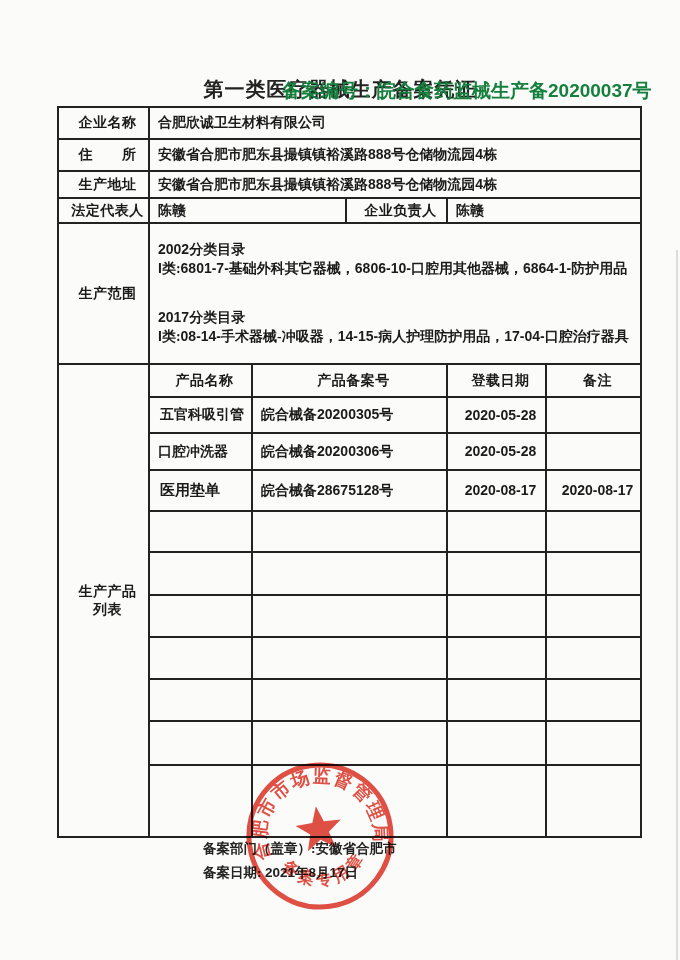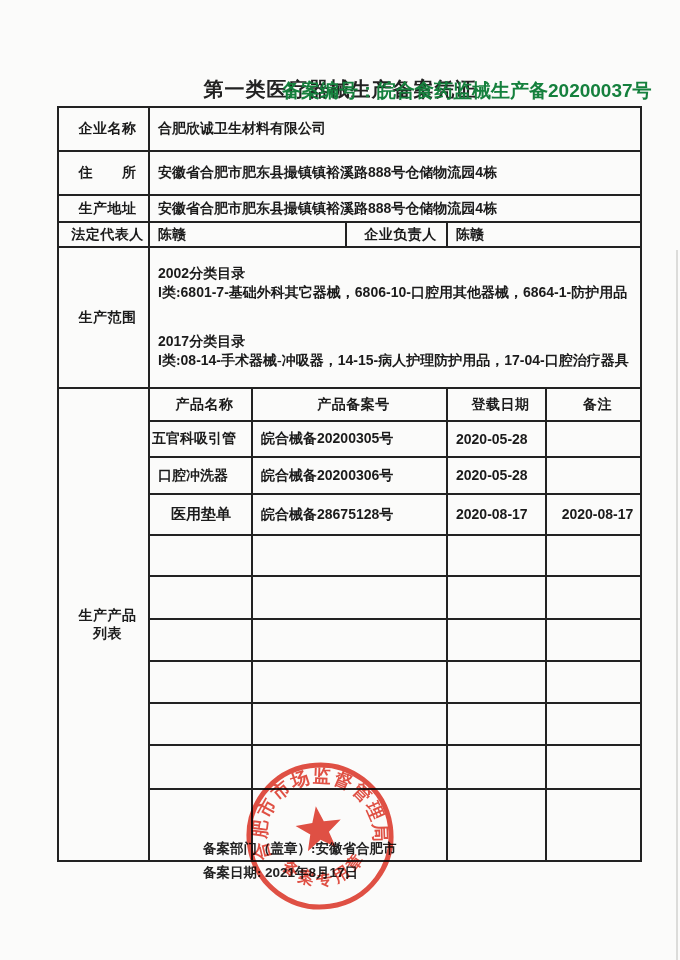--- a/index.html
+++ b/index.html
@@ -32,24 +32,24 @@
     text-align:center;padding:0;font-size:14.5px;letter-spacing:.5px;
   }
   td.scope-content{
     vertical-align:top;white-space:normal;
     font-size:13.5px;line-height:16px;padding-top:4px;
   }
   .scope-group{margin:0 0 2px 0;}
   .scope-gap{height:30px;}
   td.c{text-align:center;padding:0;}
   td.date{
-    padding:0;font-size:14.5px;
+    text-align:center;padding:0;font-size:14.5px;
   }
   td.remark-low{vertical-align:bottom;text-align:center;padding:0 0 5px 0;font-size:14.5px;}
-  .h28{height:44px}.h27{height:27px}.h25{height:25px}.h141{height:141px}
+  .h28{height:32px}.h27{height:27px}.h25{height:25px}.h141{height:141px}
   .h33{height:33px}.h36{height:36px}.h37{height:37px}.h41{height:41px}
   .h43{height:43px}.h42{height:42px}.h44{height:44px}.h72{height:72px}
   .footer-line{
     position:absolute;left:203px;font-size:13.5px;font-weight:bold;color:#222;
   }
   #dept-line{top:840px;}
   #date-line{top:864px;}
   .stamp{
     position:absolute;left:230px;top:746px;width:180px;height:180px;
     mix-blend-mode:multiply;opacity:.88;pointer-events:none;
@@ -112,33 +112,33 @@
     <td class="lbl" rowspan="11" id="product-list-label">
           <div>生产产品</div>
           <div>列表</div>
         </td>
     <td class="lbl">产品名称</td>
     <td colspan="2" class="lbl">产品备案号</td>
     <td class="lbl">登载日期</td>
     <td class="lbl">备注</td>
   </tr>
   <tr class="h36">
-    <td style="padding-left:2px;">五官科吸引管</td>
+    <td style="padding-left:10px;">五官科吸引管</td>
     <td colspan="2">皖合械备<span class="num">20200305</span>号</td>
     <td class="date"><span class="num">2020-05-28</span></td>
     <td class="c"></td>
   </tr>
   <tr class="h37">
     <td style="">口腔冲洗器</td>
     <td colspan="2">皖合械备<span class="num">20200306</span>号</td>
     <td class="date"><span class="num">2020-05-28</span></td>
     <td class="c"></td>
   </tr>
   <tr class="h41">
-    <td style="padding-left:21px;font-size:15px;">医用垫单</td>
+    <td style="padding-left:10px;font-size:15px;">医用垫单</td>
     <td colspan="2">皖合械备<span class="num">28675128</span>号</td>
     <td class="date"><span class="num">2020-08-17</span></td>
     <td class="remark-low"><span class="num">2020-08-17</span></td>
   </tr>
   <tr class="h41">
         <td></td>
         <td colspan="2"></td>
         <td></td>
         <td></td>
       </tr>

